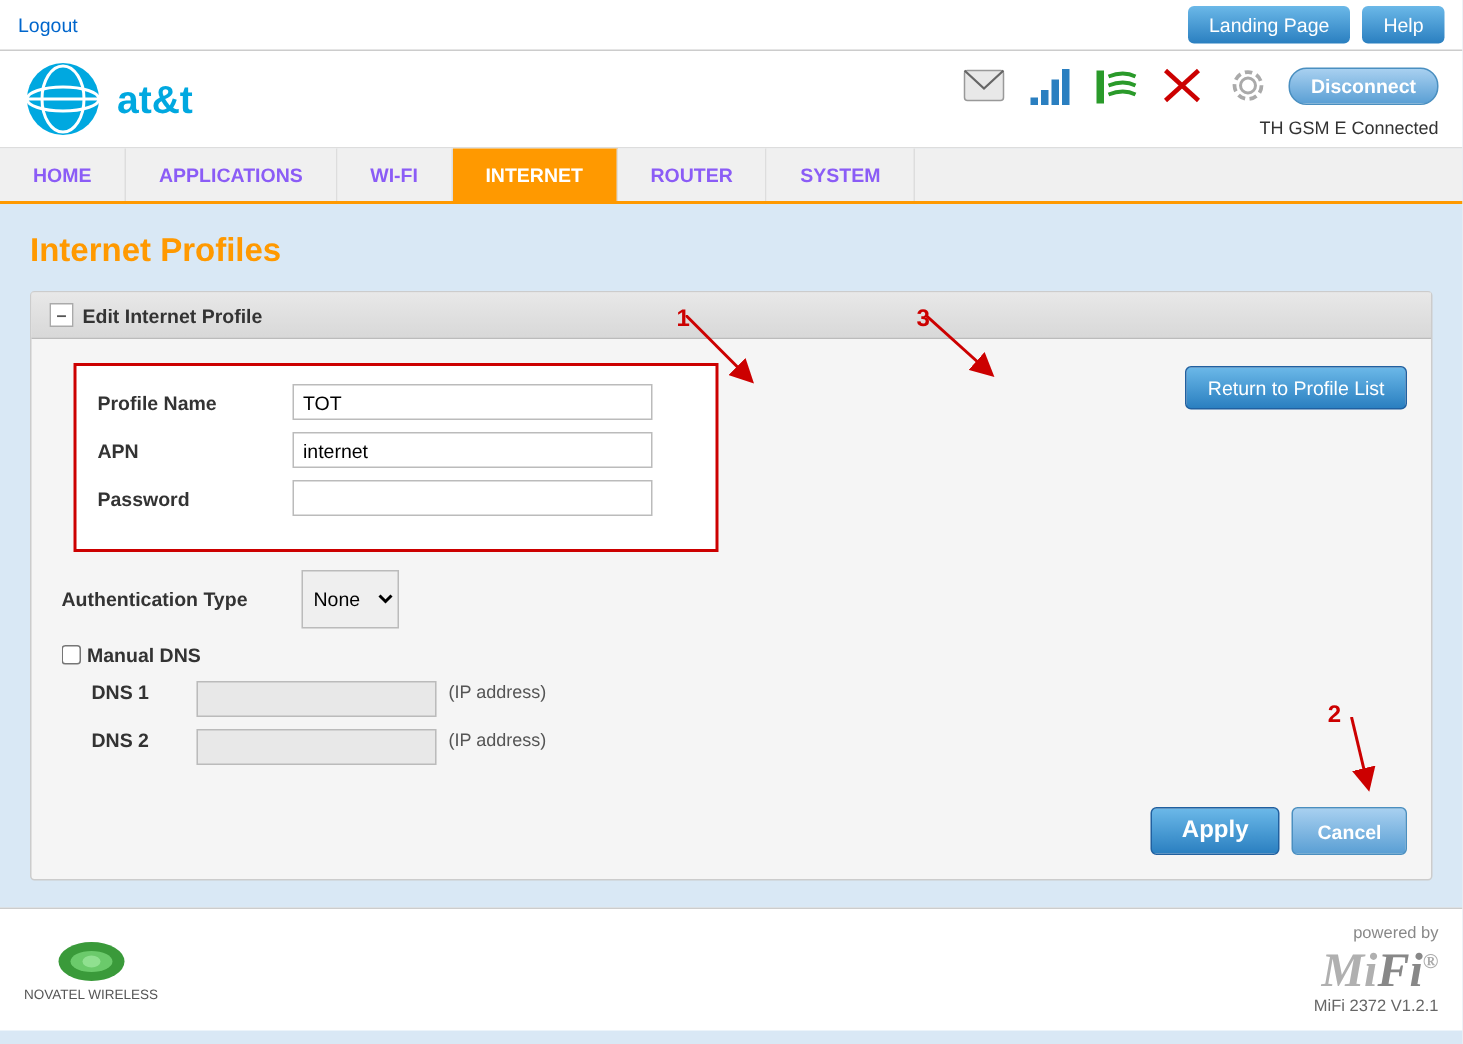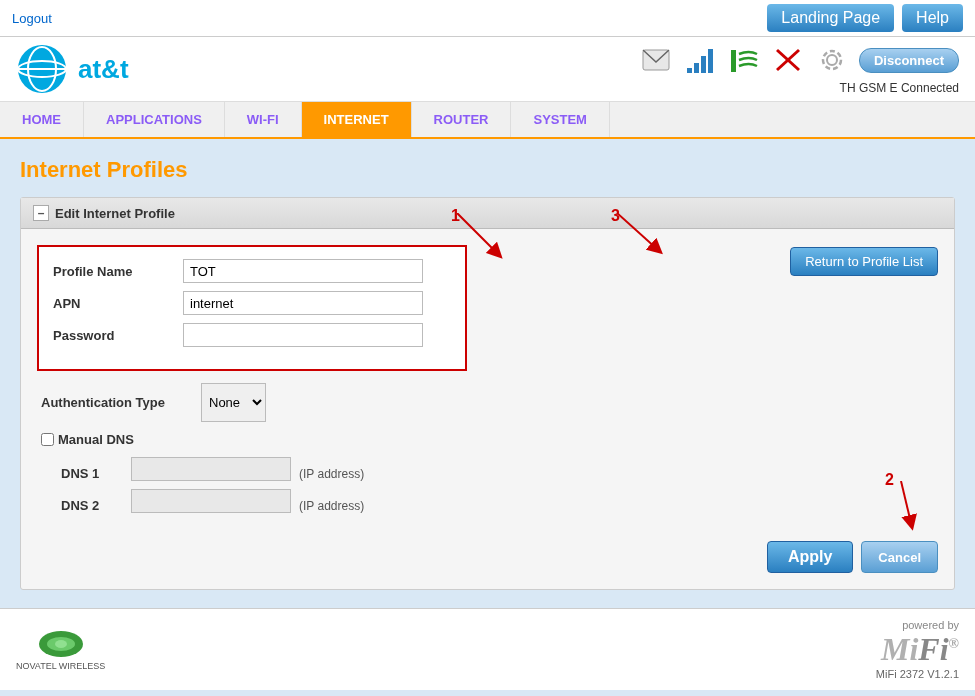--- a/index.html
+++ b/index.html
@@ -2,21 +2,21 @@
 <html><head>
   <meta charset="utf-8">
   <style>
     * { box-sizing: border-box; margin: 0; padding: 0; }
     body { font-family: Arial, sans-serif; font-size: 13px; background: #d9e8f5; min-height: 696px; width: 975px; overflow-x: hidden; }
 
     
     .top-bar { background: #fff; padding: 4px 12px; display: flex; align-items: center; justify-content: space-between; border-bottom: 1px solid #ccc; gap: 32px; }
     .logout-link { color: #0066cc; text-decoration: none; font-size: 13px; }
     .top-bar-right { display: flex; gap: 8px; }
-    .top-btn { background: linear-gradient(to bottom, #6bb8e8, #2a7fc0); color: #fff; border: none; border-radius: 4px; padding: 5px 14px; cursor: pointer; font-size: 16px; }
+    .top-btn { background: linear-gradient(to bottom, #6bb8e8, #2a7fc0); color: #fff; border: none; border-radius: 4px; padding: 5px 14px; cursor: pointer; font-size: 13px; }
 
     
     .header { background: #fff; padding: 6px 16px 6px 16px; display: flex; align-items: center; justify-content: space-between; border-bottom: 1px solid #ddd; }
     .brand { display: flex; align-items: center; gap: 10px; }
     .brand-logo { width: 52px; height: 52px; }
     .brand-name { font-size: 26px; color: #00a8e0; font-weight: bold; }
     .header-right { display: flex; flex-direction: column; align-items: flex-end; gap: 4px; }
     .header-icons { display: flex; align-items: center; gap: 10px; }
     .icon-btn { width: 34px; height: 34px; display: flex; align-items: center; justify-content: center; cursor: pointer; }
     .disconnect-btn { background: linear-gradient(to bottom, #a8d0f0, #5a9fd4); color: #fff; border: 1px solid #4a8fc0; border-radius: 12px; padding: 4px 14px; cursor: pointer; font-size: 13px; font-weight: bold; }
@@ -31,37 +31,37 @@
     .content { padding: 18px 20px; background: #d9e8f5; }
     .page-title { color: #f90; font-size: 22px; font-weight: bold; margin-bottom: 14px; }
 
     
     .section { background: #f5f5f5; border: 1px solid #ccc; border-radius: 3px; }
     .section-header { background: linear-gradient(to bottom, #e8e8e8, #d8d8d8); padding: 7px 12px; display: flex; align-items: center; gap: 6px; border-bottom: 1px solid #bbb; font-weight: bold; font-size: 13px; color: #333; }
     .section-collapse { color: #555; cursor: pointer; font-size: 12px; border: 1px solid #aaa; background: #fff; width: 16px; height: 16px; display: flex; align-items: center; justify-content: center; }
     .section-body { padding: 16px 16px 20px 16px; position: relative; }
 
     
-    .form-box { border: 2px solid #c00; padding: 12px 30px 14px 14px; display: inline-block; background: #fff; margin-bottom: 12px; min-width: 430px; }
+    .form-box { border: 2px solid #c00; padding: 12px 30px 14px 14px; display: inline-block; background: #fff; margin-bottom: 12px; min-width: 430px; margin-left: 12px; }
     .form-row { display: flex; align-items: center; margin-bottom: 8px; }
     .form-label { width: 130px; font-size: 13px; color: #333; font-weight: bold; }
     .form-input { width: 240px; border: 1px solid #bbb; padding: 3px 6px; font-size: 13px; height: 24px; }
 
     
     .return-btn { background: linear-gradient(to bottom, #6bb8e8, #2a7fc0); color: #fff; border: 1px solid #2060a0; border-radius: 4px; padding: 6px 14px; cursor: pointer; font-size: 13px; position: absolute; top: 20px; right: 16px; }
 
     
     .auth-row { display: flex; align-items: center; margin-bottom: 10px; padding-left: 4px; }
     .auth-label { width: 160px; font-size: 13px; color: #333; font-weight: bold; }
     .auth-select { border: 1px solid #bbb; padding: 3px; font-size: 13px; height: 39px; }
 
     
     .manual-dns-row { display: flex; align-items: flex-start; margin-bottom: 10px; padding-left: 4px; }
     .checkbox-label { font-size: 13px; color: #333; font-weight: bold; display: flex; align-items: center; gap: 4px; }
-    .dns-row { display: flex; align-items: flex-end; margin-bottom: 8px; padding-left: 24px; }
+    .dns-row { display: flex; align-items: flex-start; margin-bottom: 8px; padding-left: 24px; }
     .dns-label { width: 70px; font-size: 13px; color: #333; font-weight: bold; }
     .dns-input { width: 160px; border: 1px solid #bbb; padding: 3px 6px; font-size: 13px; height: 24px; background: #e8e8e8; }
     .dns-hint { margin-left: 8px; font-size: 12px; color: #555; }
 
     
     .bottom-buttons { display: flex; justify-content: flex-end; gap: 8px; padding: 10px 16px 16px; }
     .apply-btn { background: linear-gradient(to bottom, #6bb8e8, #2a7fc0); color: #fff; border: 1px solid #2060a0; border-radius: 4px; padding: 6px 20px; cursor: pointer; font-size: 16px; font-weight: bold; }
     .cancel-btn { background: linear-gradient(to bottom, #a8d0f0, #5a9fd4); color: #fff; border: 1px solid #4a8fc0; border-radius: 4px; padding: 6px 16px; cursor: pointer; font-size: 13px; font-weight: bold; }
 
     

